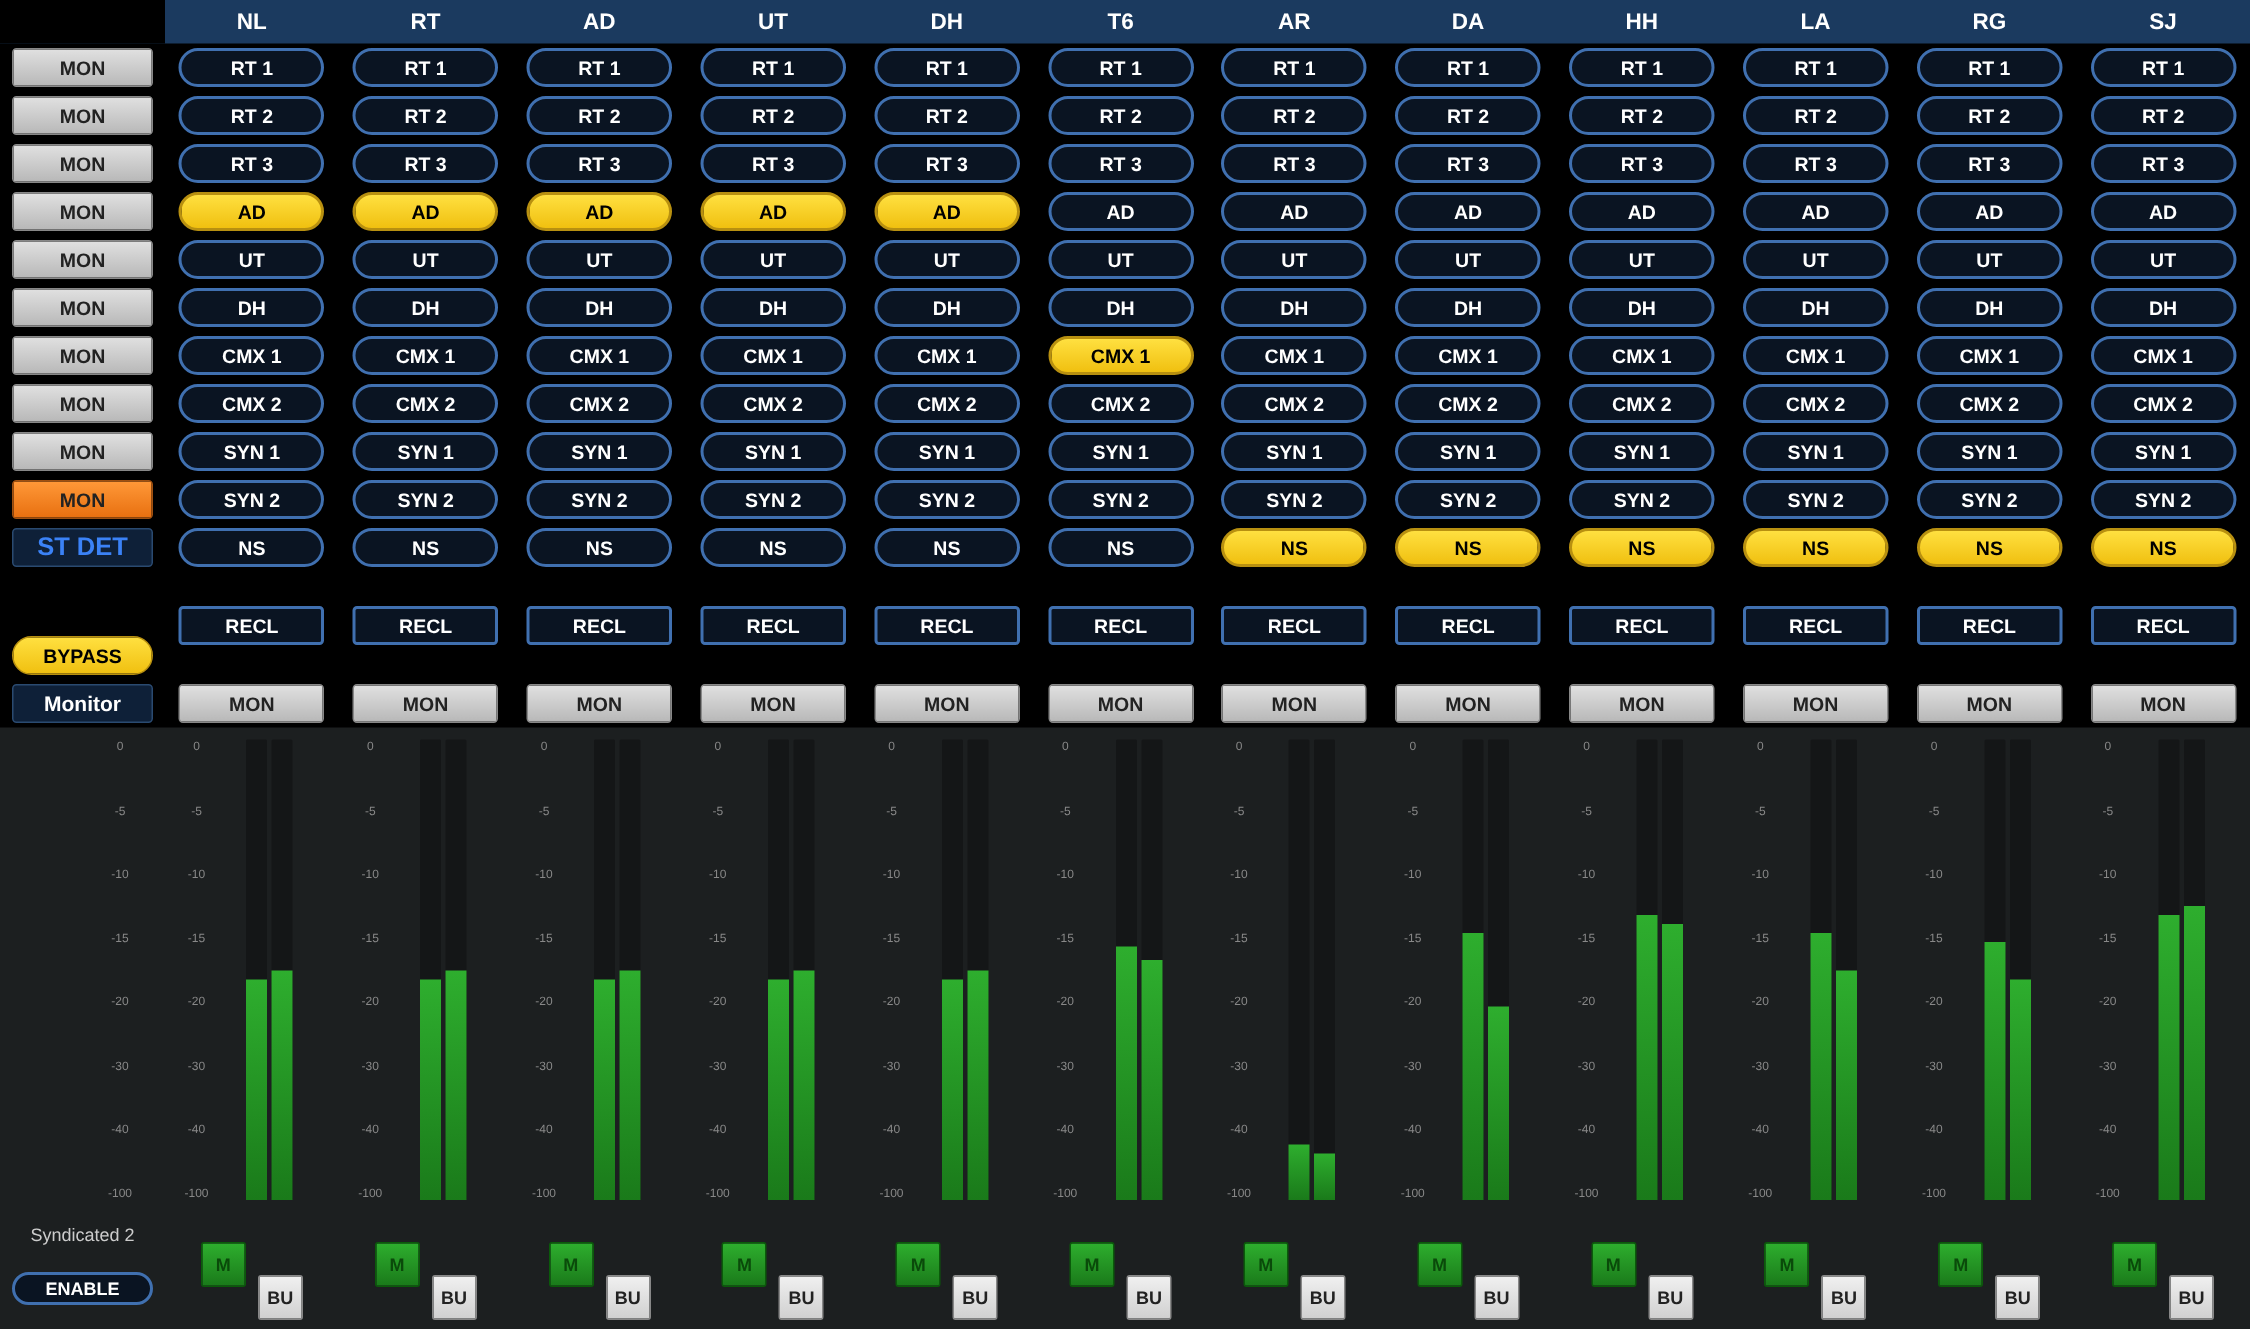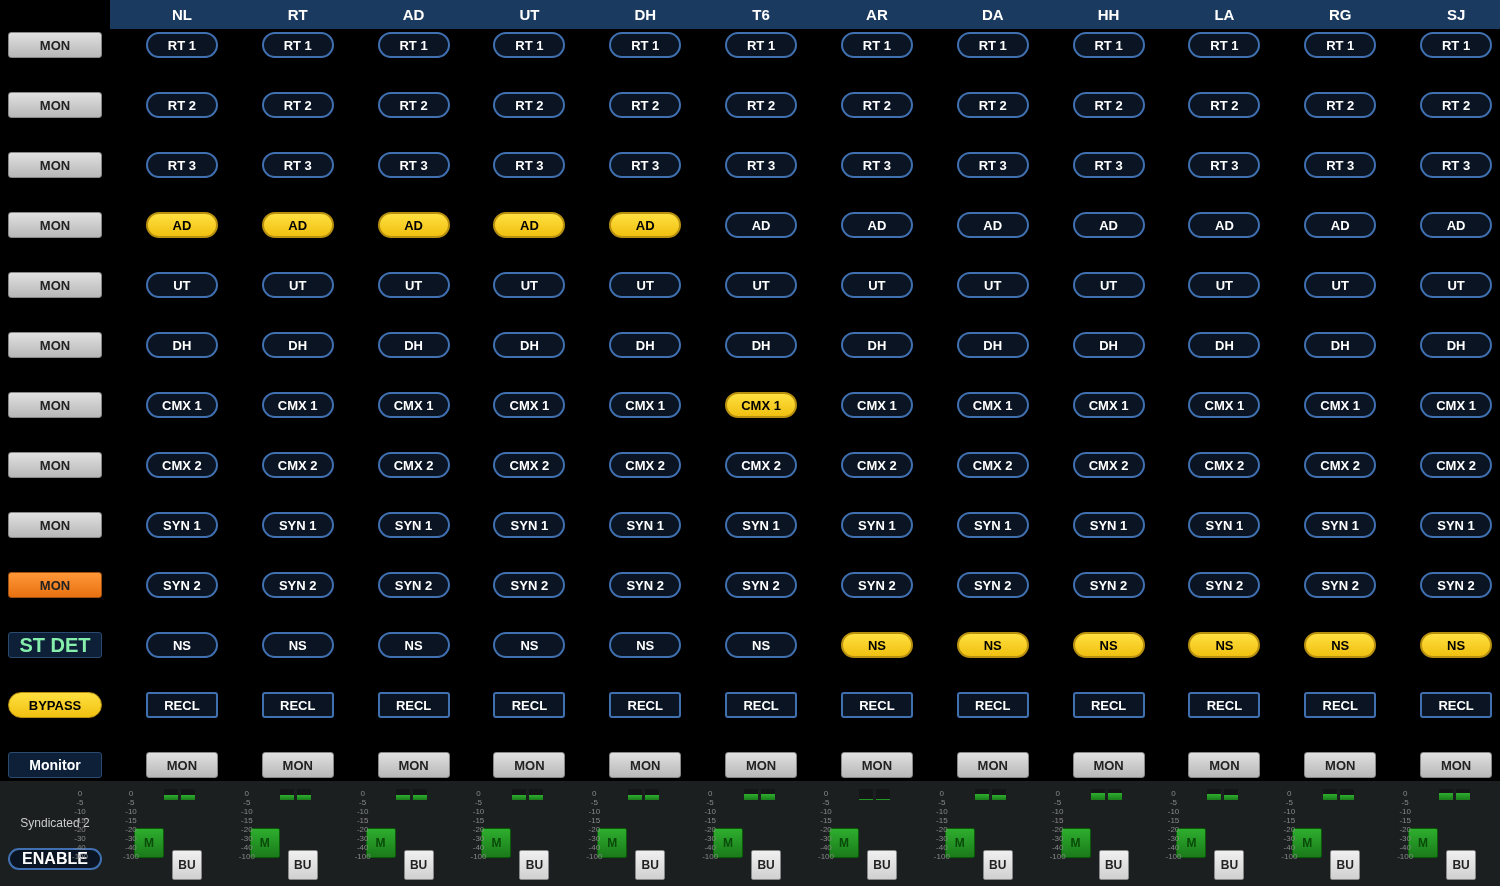--- a/index.html
+++ b/index.html
@@ -1,46 +1,46 @@
 <!DOCTYPE html>
 <html><head>
 <meta charset="utf-8">
 <style>
 * { margin: 0; padding: 0; box-sizing: border-box; font-family: Arial, Helvetica, sans-serif; }
 body { background: #000; width: 1500px; height: 886px; overflow: hidden; color: #fff; }
 .container { width: 100%; height: 100%; display: flex; flex-direction: column; }
-.grid { display: grid; grid-template-columns: 110px repeat(12, 1fr); gap: 28px; }
+.grid { display: grid; grid-template-columns: 110px repeat(12, 1fr); }
 .header-row { background: #1b3a5f; }
 .header-cell { text-align: center; font-weight: bold; font-size: 15px; padding: 6px 0; color: #fff; }
 .header-spacer { background: #000; }
 .label-cell { display: flex; align-items: center; justify-content: center; padding: 3px 4px; }
 .label-btn { width: 94px; height: 26px; border-radius: 3px; display: flex; align-items: center; justify-content: center; font-weight: bold; font-size: 13px; }
 .label-grey { background: linear-gradient(#e0e0e0,#b8b8b8); color: #222; border: 1px solid #888; }
 .label-orange { background: linear-gradient(#ff9838,#e87010); color: #222; border: 1px solid #a05010; }
-.label-dark { background: #0e2038; color: #86efac; border: 1px solid #2a4a70; font-size: 20px; }
-.label-yellow { background: linear-gradient(#ffe040,#f0c010); color: #000; border: 1px solid #b89010; }
+.label-dark { background: #0e2038; color: #3b82f6; border: 1px solid #2a4a70; font-size: 17px; }
+.label-yellow { background: linear-gradient(#ffe040,#f0c010); color: #000; border: 1px solid #b89010; margin-top: 40px; }
 .label-monitor { background: #0e2038; color: #fff; border: 1px solid #2a4a70; font-size: 14px; text-align: center; }
 .cell { display: flex; align-items: center; justify-content: center; padding: 3px 4px; }
 .pill { width: 90%; height: 26px; border-radius: 13px; display: flex; align-items: center; justify-content: center; font-weight: bold; font-size: 13px; cursor: pointer; }
 .pill-dark { background: #0a1422; color: #fff; border: 2px solid #4070b0; }
 .pill-yellow { background: linear-gradient(#ffe040,#f0c010); color: #000; border: 2px solid #b89010; }
 .btn-rect { width: 90%; height: 26px; border-radius: 3px; display: flex; align-items: center; justify-content: center; font-weight: bold; font-size: 13px; cursor: pointer; }
 .btn-rect-dark { background: #0a1422; color: #fff; border: 2px solid #4070b0; }
 .btn-rect-grey { background: linear-gradient(#e0e0e0,#b8b8b8); color: #222; border: 1px solid #888; }
 .meter-section { display: grid; grid-template-columns: 110px repeat(12, 1fr); background: #1c1f20; flex-grow: 1; }
 .meter-cell { position: relative; display: flex; align-items: flex-end; justify-content: center; padding: 8px 4px 6px 4px; }
 .scale-col { position: absolute; left: 6px; top: 8px; bottom: 6px; width: 30px; display: flex; flex-direction: column; justify-content: space-between; }
 .scale-val { font-size: 8px; color: #888; text-align: center; }
 .bars { display: flex; gap: 3px; height: 100%; align-items: flex-end; margin-left: 24px; }
 .bar-track { width: 14px; height: 100%; background: #141617; position: relative; border-radius: 1px; }
 .bar-fill { position: absolute; bottom: 0; left: 0; right: 0; background: linear-gradient(#2eae2e,#1a7a1a); }
 .bottom-row { display: grid; grid-template-columns: 110px repeat(12, 1fr); background: #1c1f20; padding-bottom: 6px; }
 .bottom-label-cell { display: flex; flex-direction: column; align-items: center; justify-content: center; gap: 18px; padding: 2px 4px; }
 .synd-label { font-size: 12px; color: #ccc; }
-.enable-btn { width: 94px; height: 22px; border-radius: 11px; background: #0a1422; color: #fff; border: 2px solid #4070b0; display: flex; align-items: center; justify-content: center; font-weight: bold; font-size: 16px; }
+.enable-btn { width: 94px; height: 22px; border-radius: 11px; background: #0a1422; color: #fff; border: 2px solid #4070b0; display: flex; align-items: center; justify-content: center; font-weight: bold; font-size: 12px; }
 .mb-cell { display: flex; align-items: center; justify-content: center; gap: 8px; }
 .mb-btn { width: 30px; height: 30px; display: flex; align-items: center; justify-content: center; font-weight: bold; font-size: 12px; border-radius: 2px; cursor: pointer; }
 .m-btn { background: linear-gradient(#2eae2e,#1a7a1a); color: #0a4a0a; border: 1px solid #0a5a0a; }
 .bu-btn { background: linear-gradient(#f0f0f0,#d0d0d0); color: #222; border: 1px solid #888; margin-top: 44px; }
 </style>
 </head>
 <body>
 
 <div class="container">
   <div class="grid header-row">

